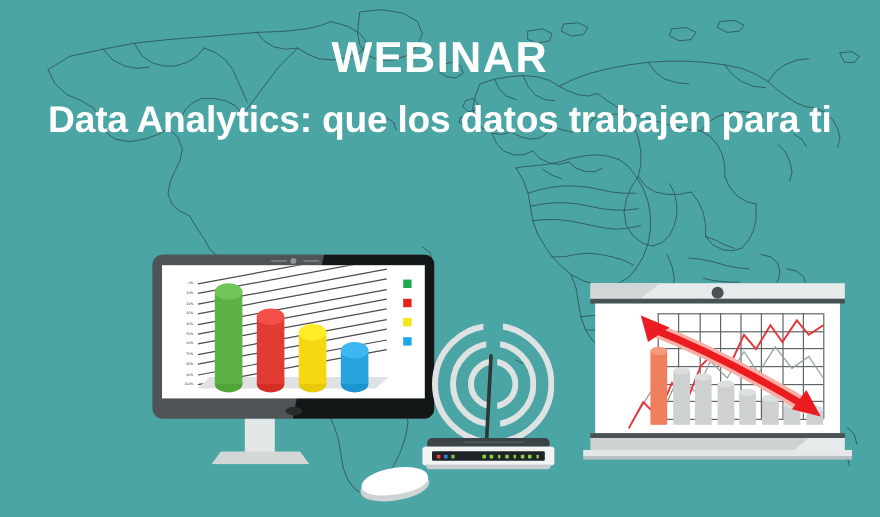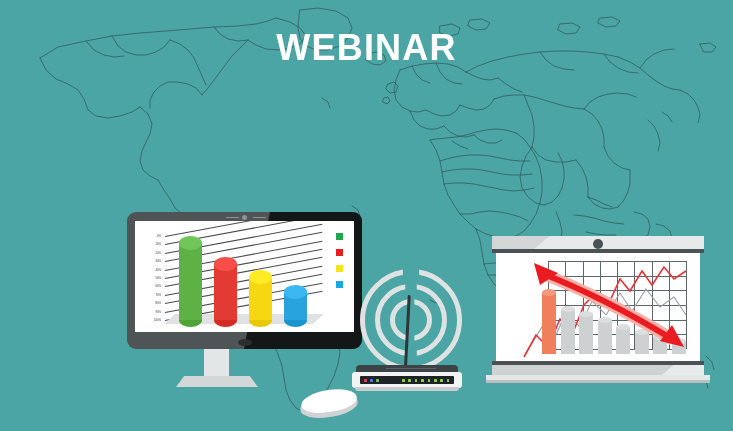--- a/index.html
+++ b/index.html
@@ -199,20 +199,21 @@
         <path d="M352 206 L358 210 L360 216"></path>
         <path d="M560 290 L566 293"></path>
         <path d="M590 282 L596 285"></path>
         <path d="M520 310 L526 313"></path>
         <path d="M430 300 L436 303"></path>
       </g>
     </svg>
   </div>
 
   <div class="hdr" id="webinar" style="color: rgb(255, 255, 255);">WEBINAR</div>
+  <div class="hdr" id="subtitle" style="color: rgb(255, 255, 255);">Data Analytics: que los datos trabajen para ti</div>
 
   <div id="monitor">
     <div class="mon-bezel"></div>
     <div class="mon-bezel-dark"></div>
     <div class="mon-line l"></div>
     <div class="mon-dot"></div>
     <div class="mon-line r"></div>
     <div class="mon-chin-dot"></div>
 
     <div class="mon-screen">

